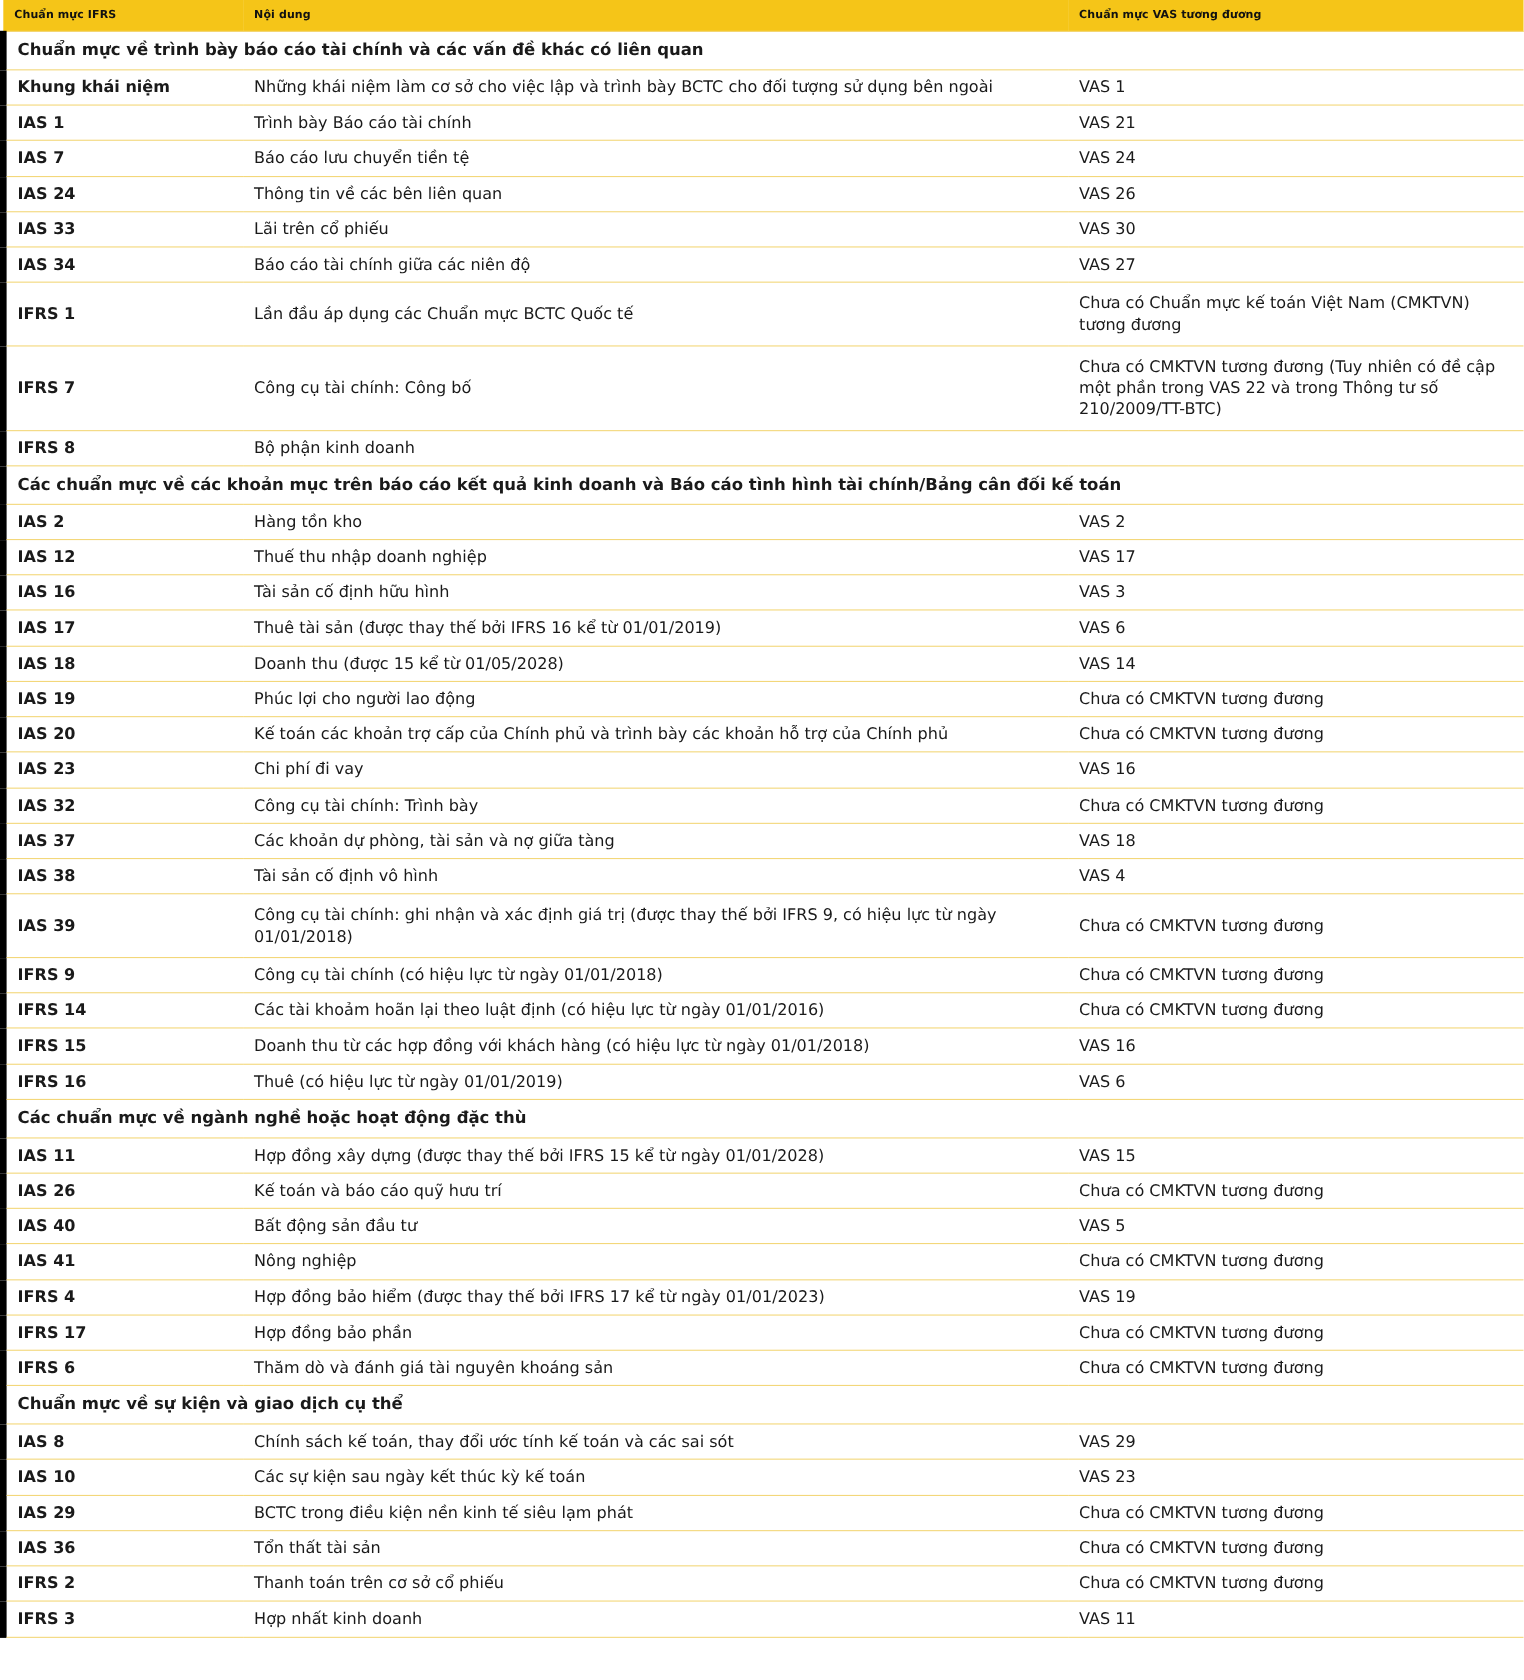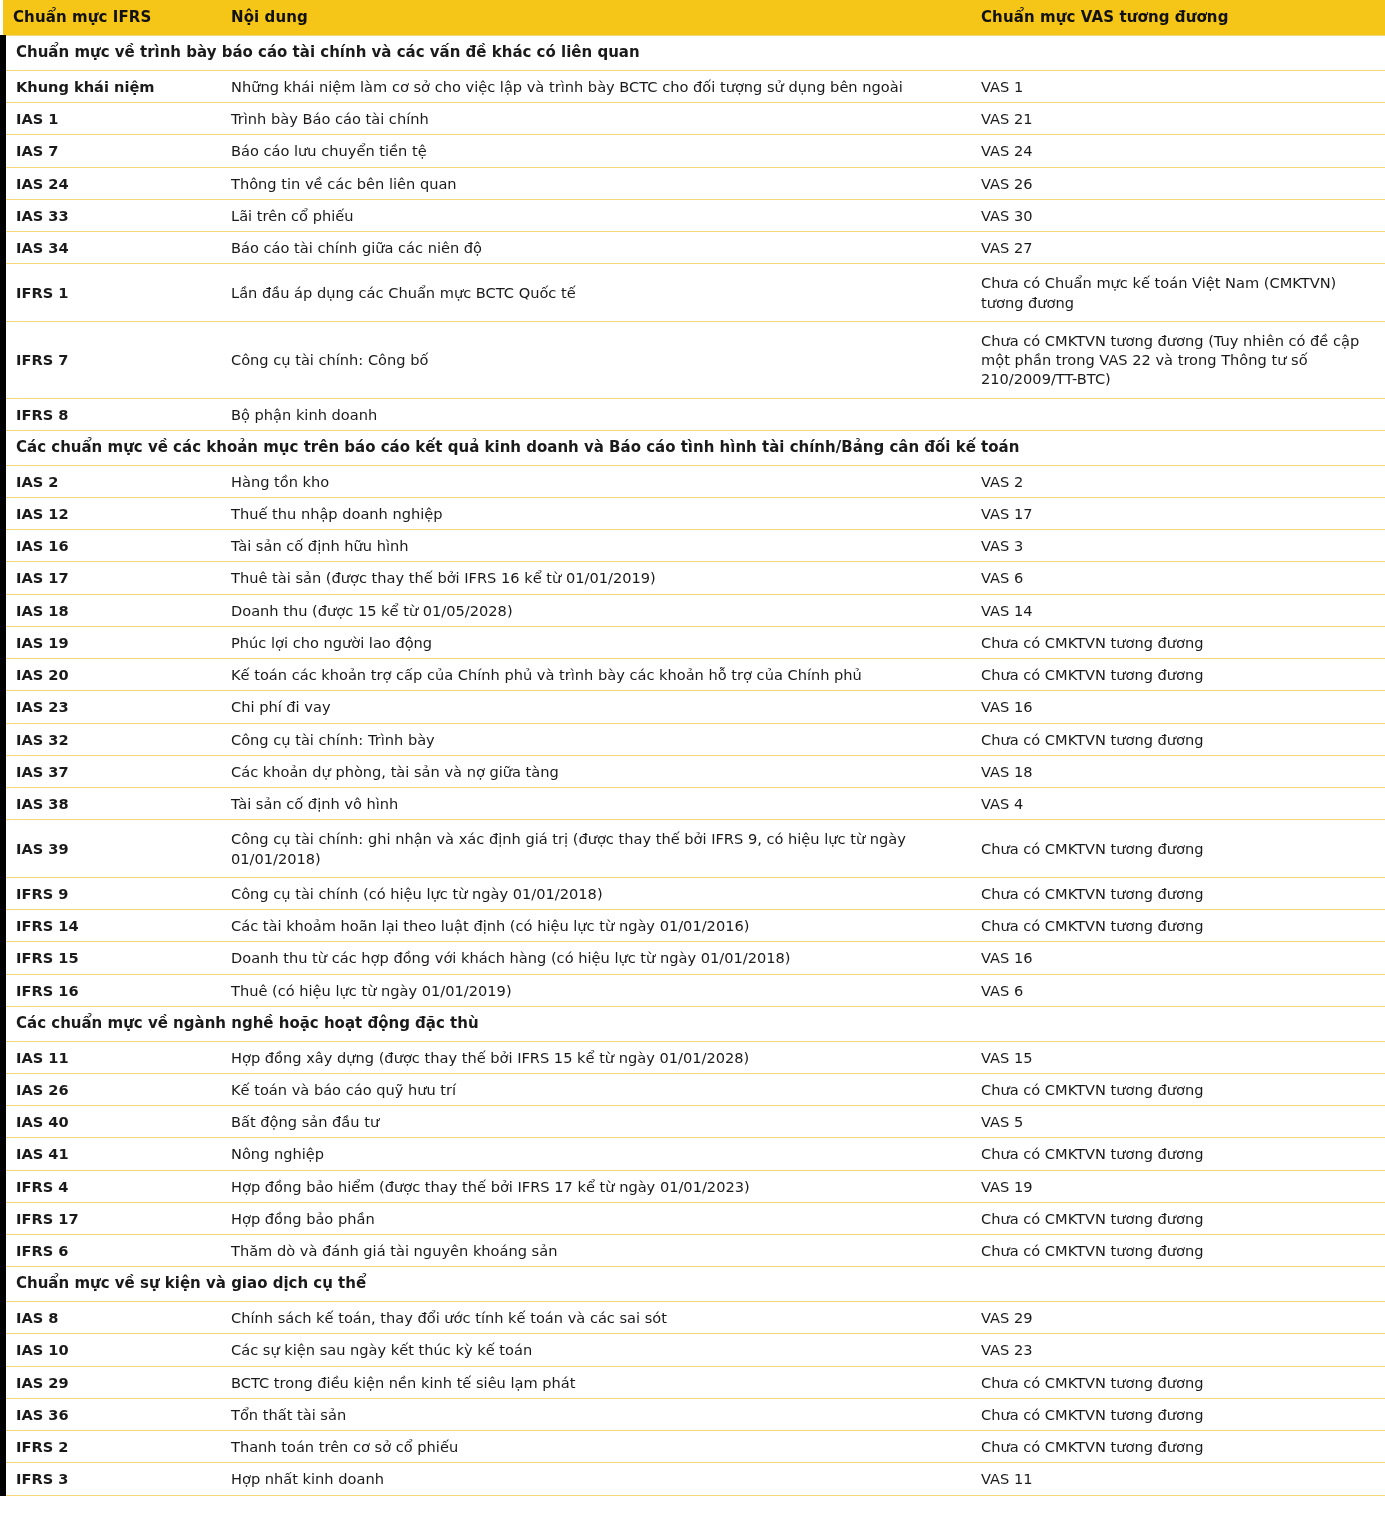--- a/index.html
+++ b/index.html
@@ -22,21 +22,21 @@
     width: 1385px;
     table-layout: fixed;
   }
   table.ifrs-table col.c1 { width: 218px; }
   table.ifrs-table col.c2 { width: 750px; }
   table.ifrs-table col.c3 { width: 417px; }
 
   thead th {
     background: #f5c518;
     color: #111111;
-    font-size: 15px;
+    font-size: 10px;
     font-weight: bold;
     text-align: left;
     padding: 8px 10px 9px 10px;
     border: none;
     vertical-align: middle;
     letter-spacing: 0.1px;
   }
   thead th.col1 { padding-left: 10px; }
 
   tbody td {

